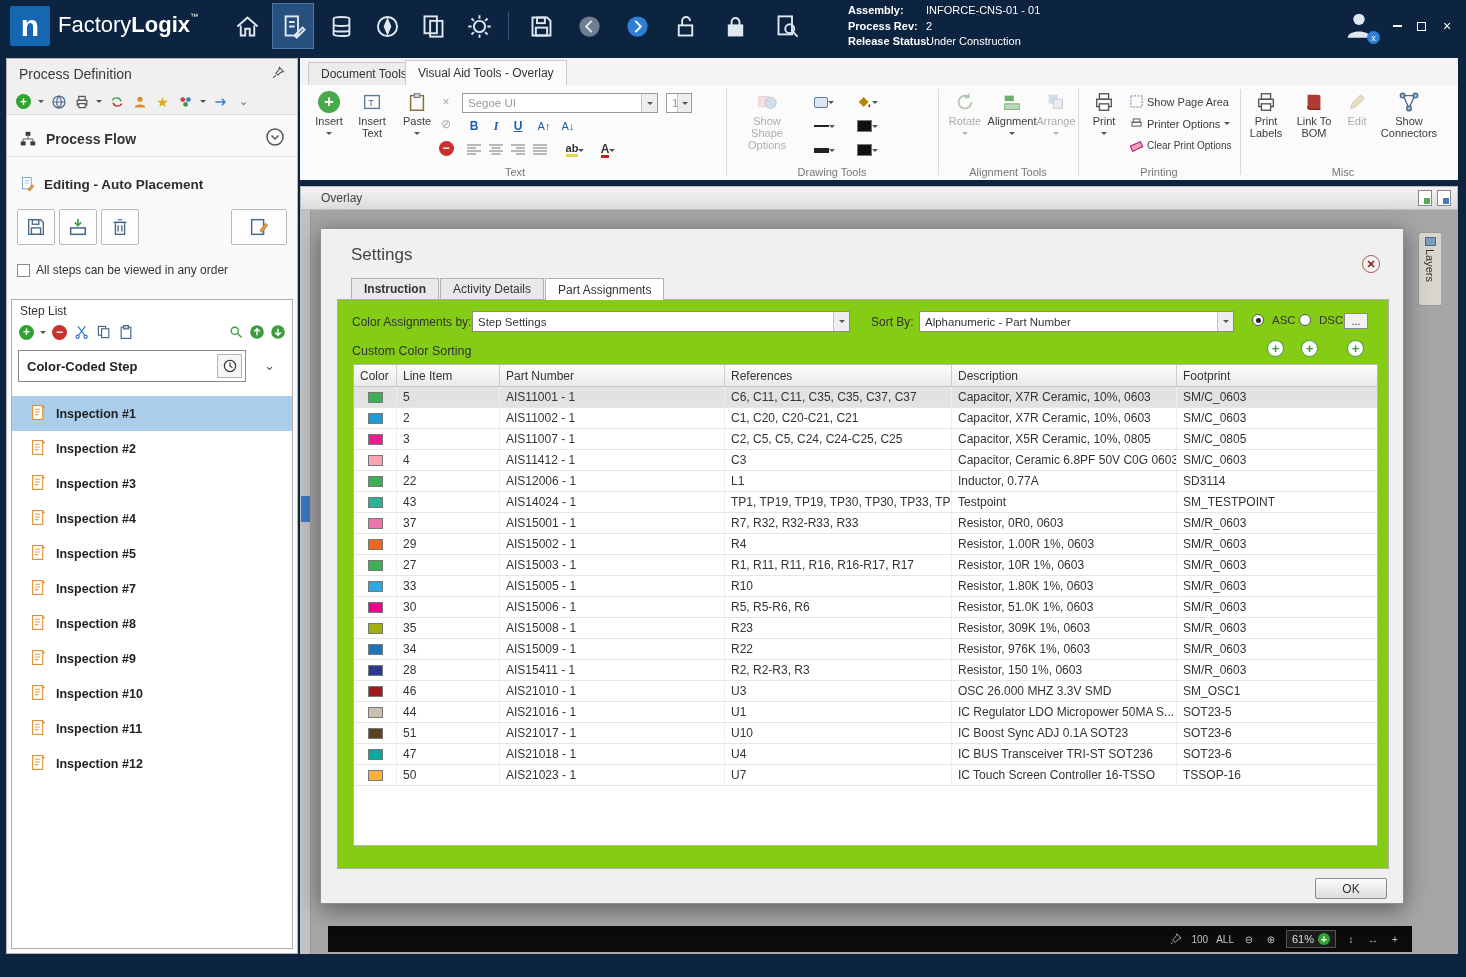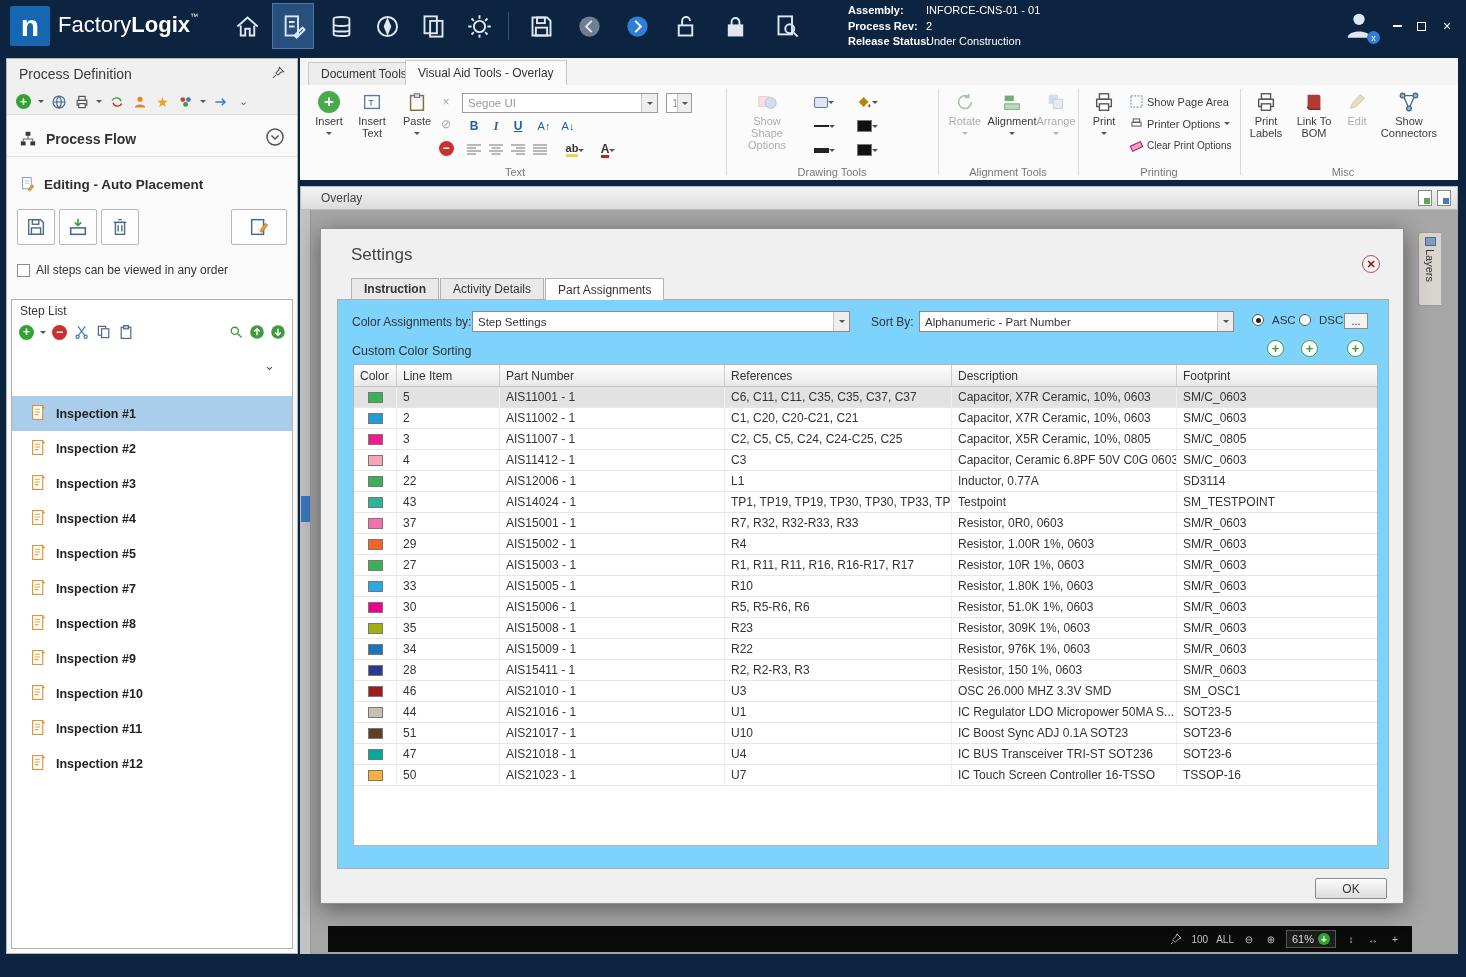--- a/index.html
+++ b/index.html
@@ -136,21 +136,21 @@
 .dialog{position:absolute;left:320px;top:228px;width:1084px;height:676px;background:#f0f0f0;border:1px solid #8f8f8f;
         box-shadow:0 5px 22px rgba(0,0,0,.45);}
 .dlg-title{position:absolute;left:30px;top:16px;font-size:17px;color:#444;}
 .dlg-close{position:absolute;right:23px;top:26px;width:18px;height:18px;border-radius:50%;border:1px solid #b05050;
            background:#f7f3f3;color:#8b1a1a;font-size:11px;font-weight:700;display:flex;align-items:center;justify-content:center;}
 .dtabs{position:absolute;left:30px;top:49px;height:22px;display:flex;z-index:2;}
 .dtab{height:21px;padding:0 12px;display:flex;align-items:center;font-size:12px;color:#333;background:#e9e9e9;
       border:1px solid #b3b3b3;border-bottom:none;margin-right:1px;}
 .dtab.bold{font-weight:700;}
 .dtab.active{background:#fff;height:22px;position:relative;top:0;}
-.dcontent{position:absolute;left:16px;top:70px;width:1052px;height:570px;background:#7dd3fc;border:1px solid #adadad;}
+.dcontent{position:absolute;left:16px;top:70px;width:1052px;height:570px;background:#84cc16;border:1px solid #adadad;}
 .ctl-label{position:absolute;font-size:12px;color:#333;}
 .dcombo{position:absolute;height:21px;border:1px solid #8a8a8a;background:#fff;display:flex;align-items:center;font-size:11.5px;}
 .radio{display:inline-block;width:12px;height:12px;border:1px solid #555;border-radius:50%;background:#fff;position:relative;vertical-align:-2px;}
 .radio.sel::after{content:"";position:absolute;left:2.5px;top:2.5px;width:5px;height:5px;border-radius:50%;background:#222;}
 .rgrp{position:absolute;font-size:11.5px;color:#333;display:flex;align-items:center;gap:8px;}
 .dots-btn{position:absolute;width:24px;height:16px;border:1px solid #8a8a8a;background:#f2f2f2;font-size:11px;
           display:flex;align-items:center;justify-content:center;color:#333;}
 .gplus{position:absolute;width:17px;height:17px;border-radius:50%;border:1.5px solid #3f9b3f;background:#fdfdfd;
        color:#3f9b3f;font-size:13px;font-weight:700;display:flex;align-items:center;justify-content:center;}
 .gplus::before{content:"+";}
@@ -436,20 +436,29 @@
             </span>
           <span class="mi">
               <svg viewBox="0 0 20 20">
                 <circle cx="10" cy="10" r="8.5" fill="#3f9b3f"></circle>
                 <path d="M10 6 V14 M6.5 10.5 L10 14 L13.5 10.5" stroke="#fff" stroke-width="1.8" fill="none"></path>
               </svg>
             </span>
         </span>
       </div>
       <div class="ccs-row">
+        <div class="ccs-box">
+          <span>Color-Coded Step</span>
+          <span class="ccs-btn">
+              <svg viewBox="0 0 20 20" width="16" height="16">
+                <circle cx="10" cy="10" r="7" fill="#fff" stroke="#333" stroke-width="1.5"></circle>
+                <path d="M10 5.5 V10 L13 12" stroke="#333" stroke-width="1.5" fill="none"></path>
+              </svg>
+            </span>
+        </div>
         <span class="ccs-chev">⌄</span>
       </div>
       <div class="steps">
 
           <div class="step-item selected">
             <span class="step-ic"><svg viewBox="0 0 16 16">
                 <rect x="2.5" y="1.5" width="9.5" height="13" fill="#fff" stroke="#d98c28"></rect>
                 <path d="M12 1.5 L14.5 4 L12 4 Z" fill="#d98c28"></path>
                 <path d="M4.5 5 h5 M4.5 7.5 h5 M4.5 10 h3.5" stroke="#e8a23f" fill="none"></path>
               </svg></span>

